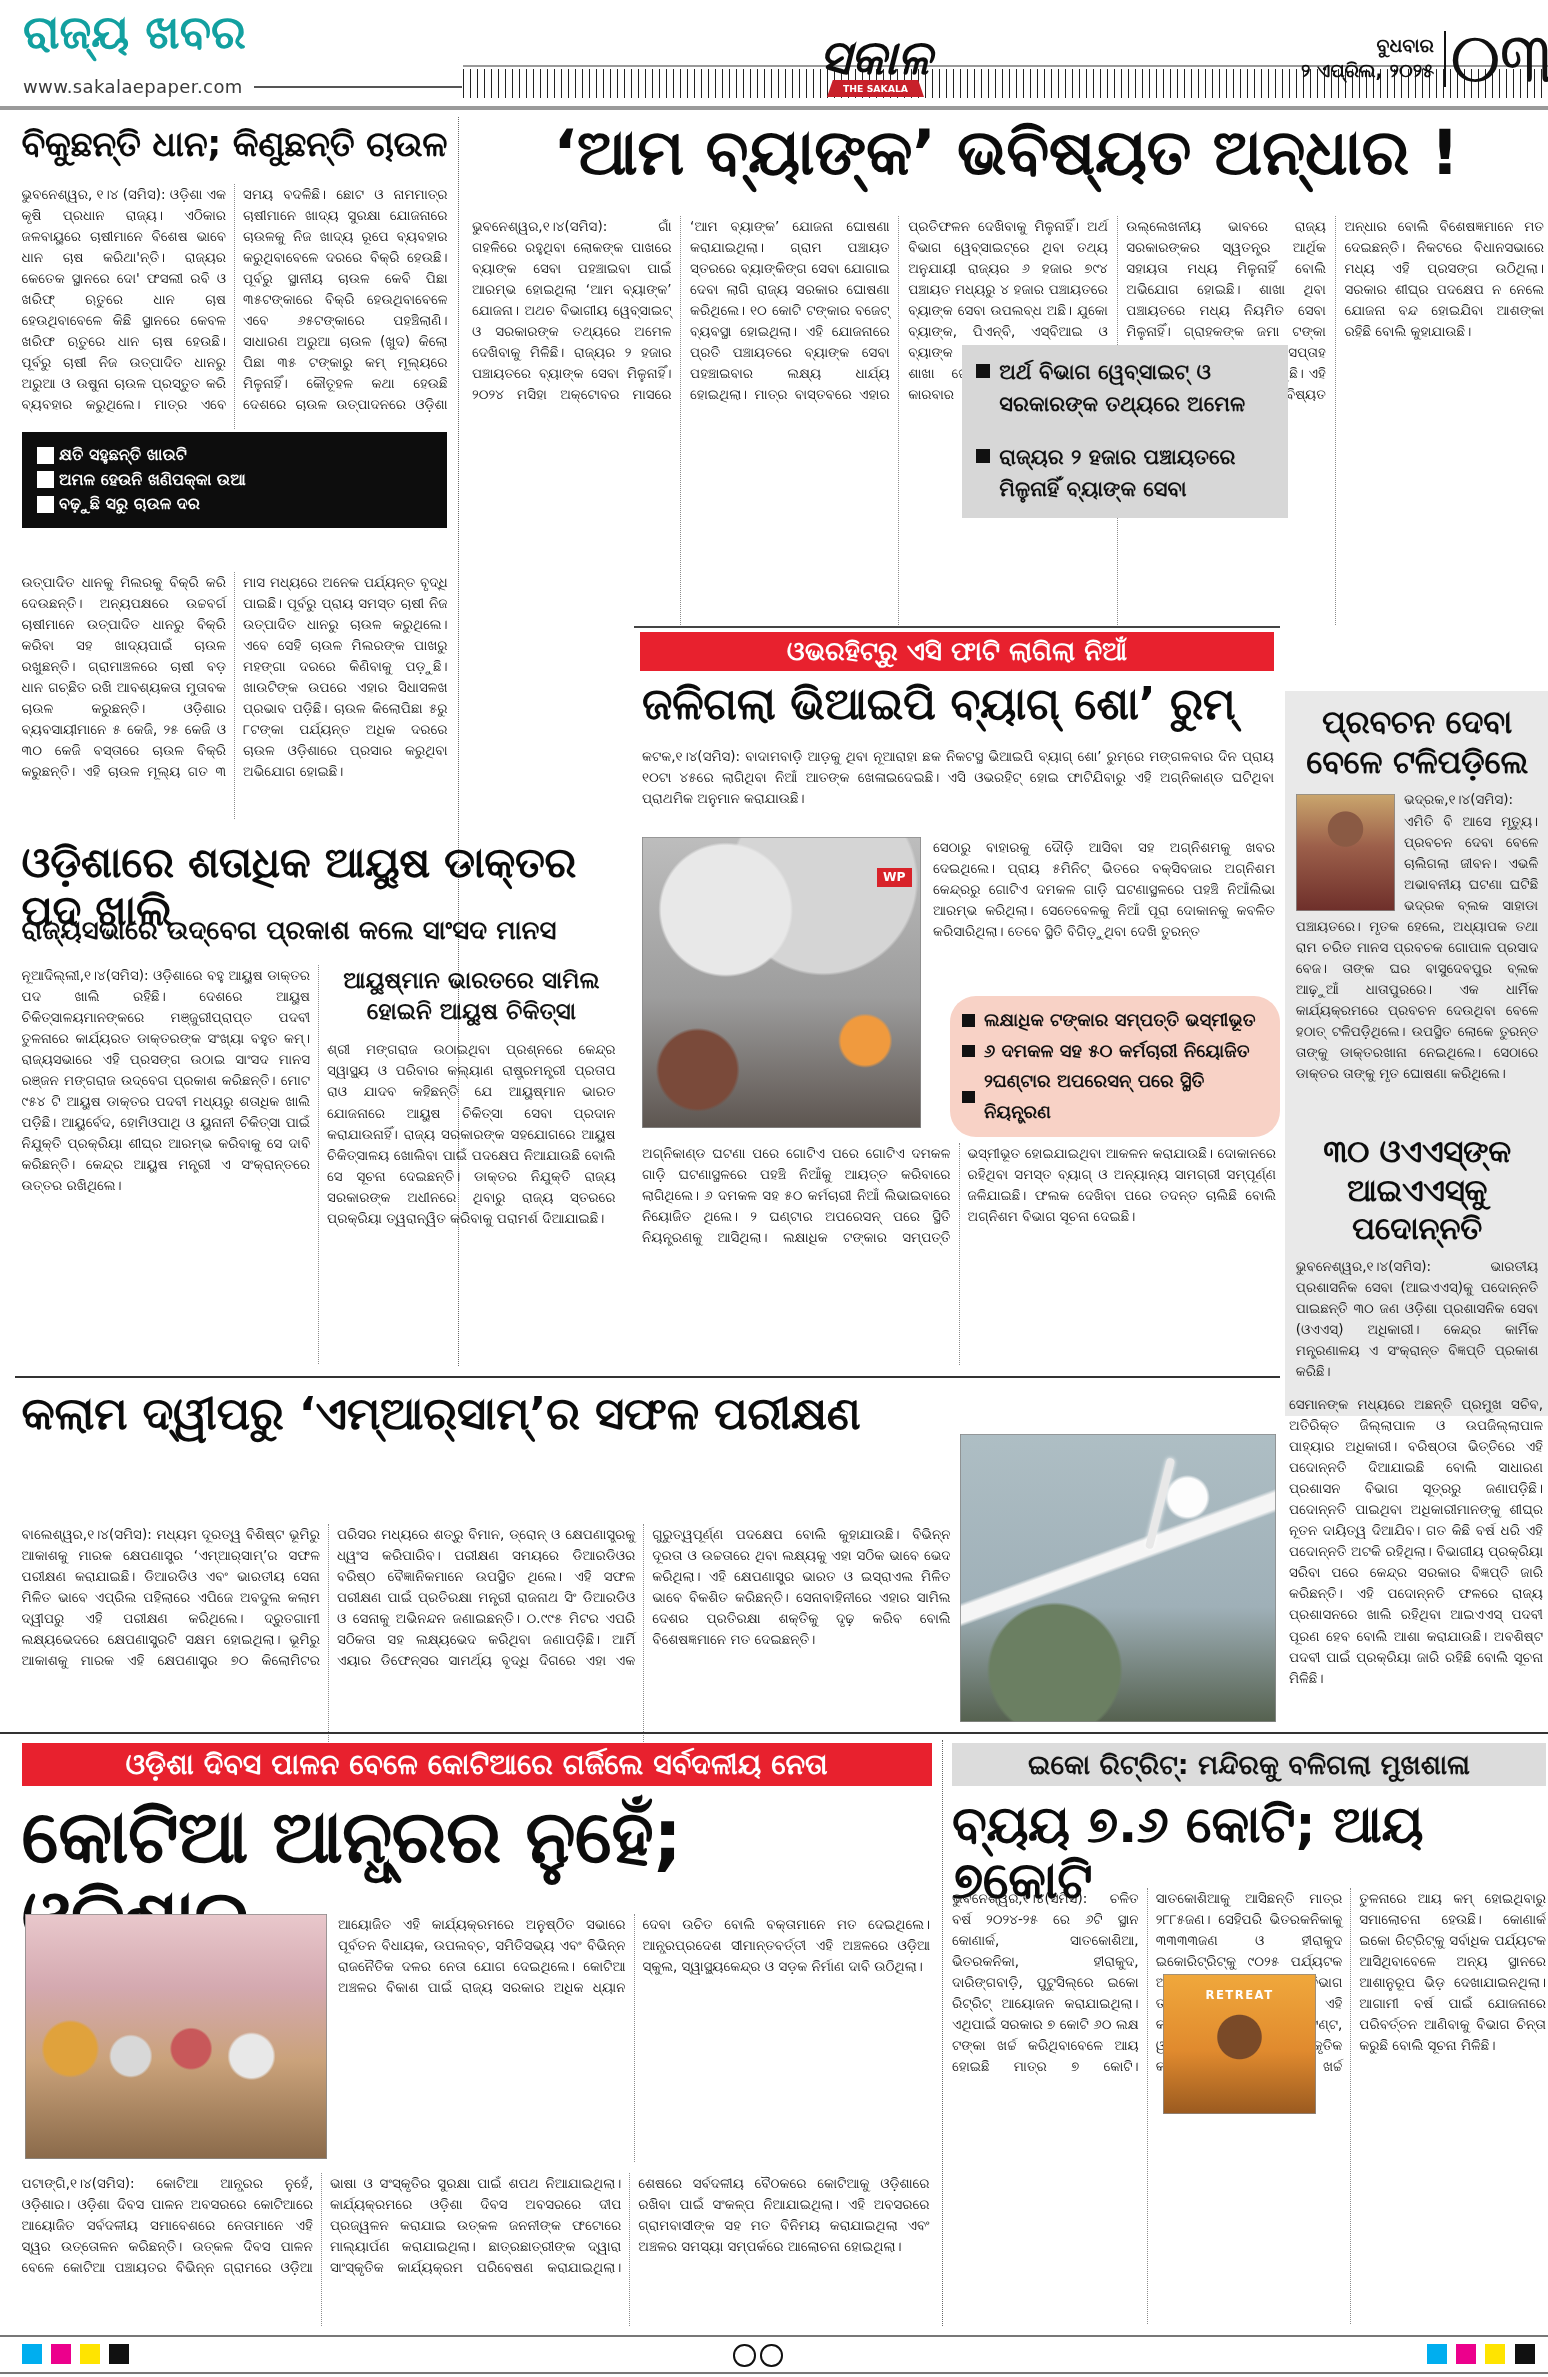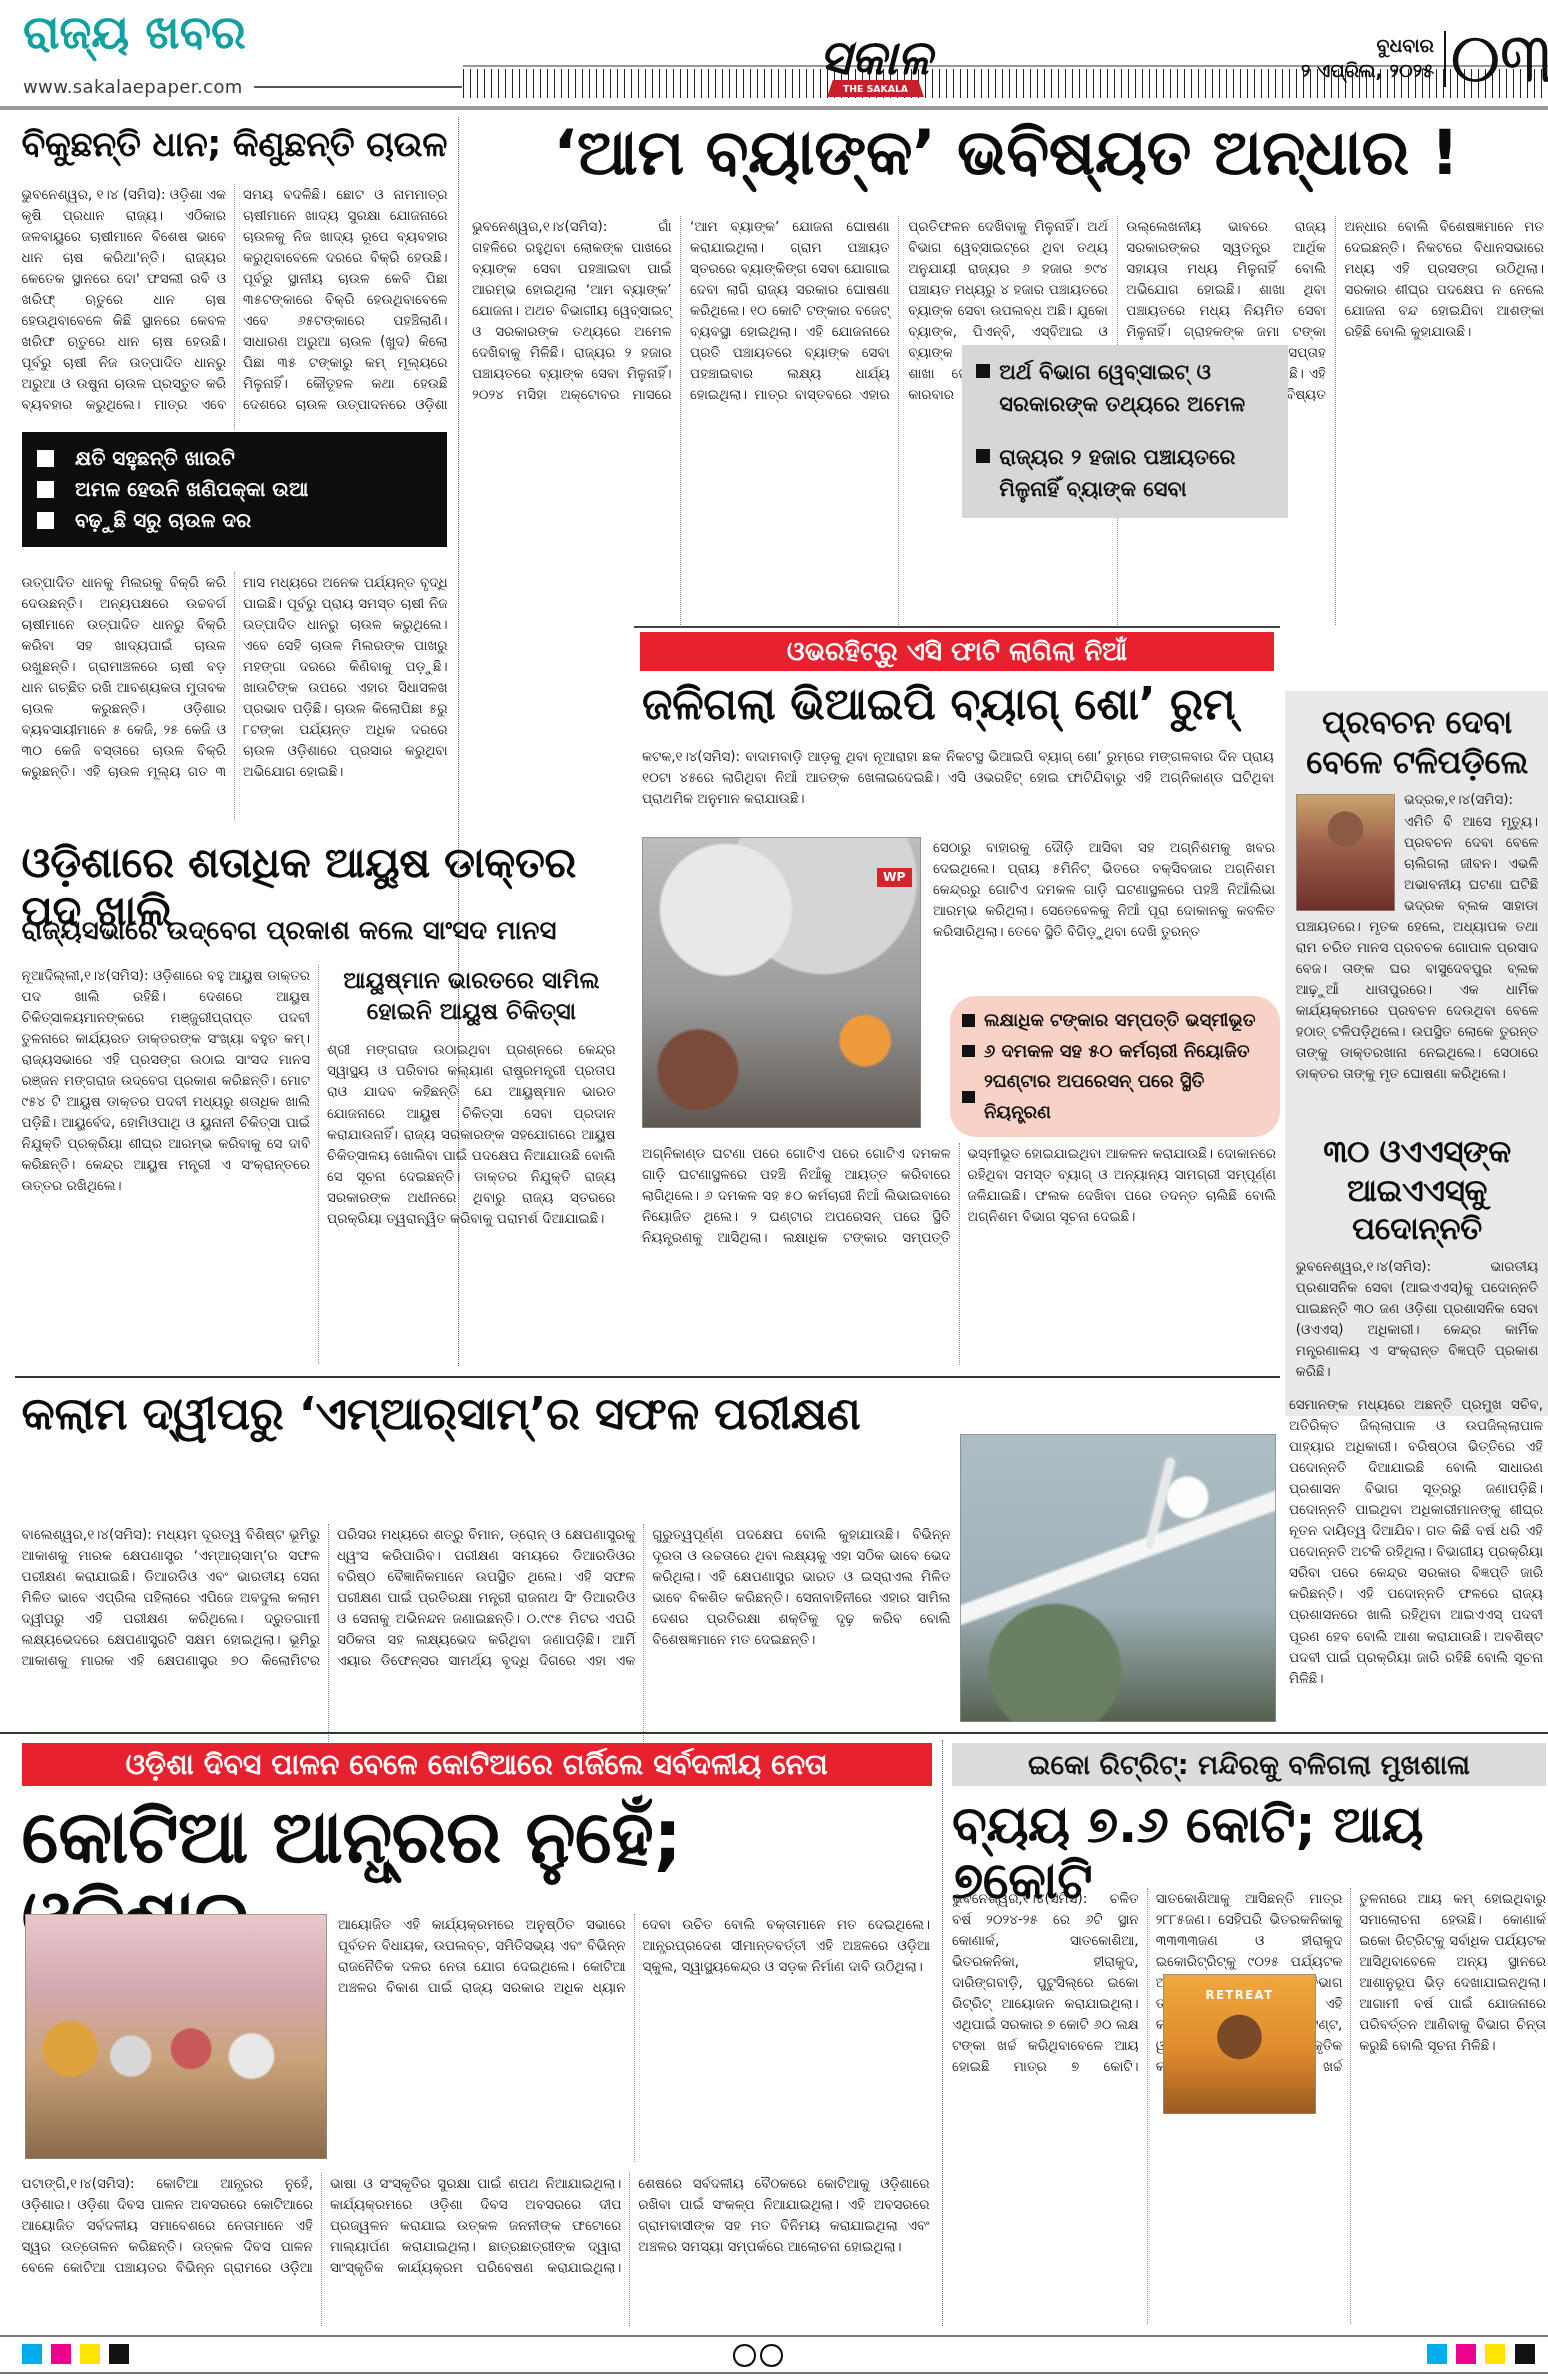--- a/index.html
+++ b/index.html
@@ -10,21 +10,21 @@
   .body-text{font-size:13.5px;line-height:1.56;text-align:justify;color:#141414;word-break:break-word;}
   .cols2{column-count:2;column-gap:17px;column-rule:0.8px dotted #8a8a8a;}
   .cols3{column-count:3;column-gap:17px;column-rule:0.8px dotted #8a8a8a;}
   .cols5{column-count:5;column-gap:18.5px;column-rule:0.8px dotted #8a8a8a;}
   .clip{overflow:hidden;}
   .hl{font-weight:800;color:#0c0c0c;letter-spacing:-0.4px;}
   .center{text-align:center;}
   .kicker-red{background:#e8212e;color:#fff;font-weight:800;display:flex;align-items:center;justify-content:center;}
   .kicker-gray{background:#dcdcdc;color:#111;font-weight:800;display:flex;align-items:center;justify-content:center;}
   .blackbox{background:#0d0d0d;color:#fff;padding:10.8px 15.4px;}
-  .blackbox .li{display:flex;align-items:center;gap:21px;font-weight:800;font-size:20px;line-height:1.55;text-align:center;}
+  .blackbox .li{display:flex;align-items:center;gap:5px;font-weight:800;font-size:16px;line-height:1.55;text-align:center;}
   .blackbox .sq{width:17px;height:17px;background:#fff;flex:0 0 auto;}
   .graybox{background:#d7d7d7;padding:12.3px 14px;}
   .graybox .li{display:flex;gap:9.3px;font-weight:800;font-size:21px;line-height:1.5;}
   .graybox .sq{width:14px;height:14px;background:#111;flex:0 0 auto;margin-top:7px;}
   .pinkbox{background:#f8d2c6;padding:9.3px 12.3px;border-radius:26px;}
   .pinkbox .li{display:flex;align-items:center;gap:9.3px;font-weight:800;font-size:18px;line-height:1.7;}
   .pinkbox .sq{width:12.3px;height:12.3px;background:#111;flex:0 0 auto;}
   .dotted-v{border-left:1.5px dotted #666;width:0;}
   .rule-h{background:#9a9a9a;}
   .photo{background:#c9c9c9;box-shadow:inset 0 0 0 0.8px #8a8a8a;}

